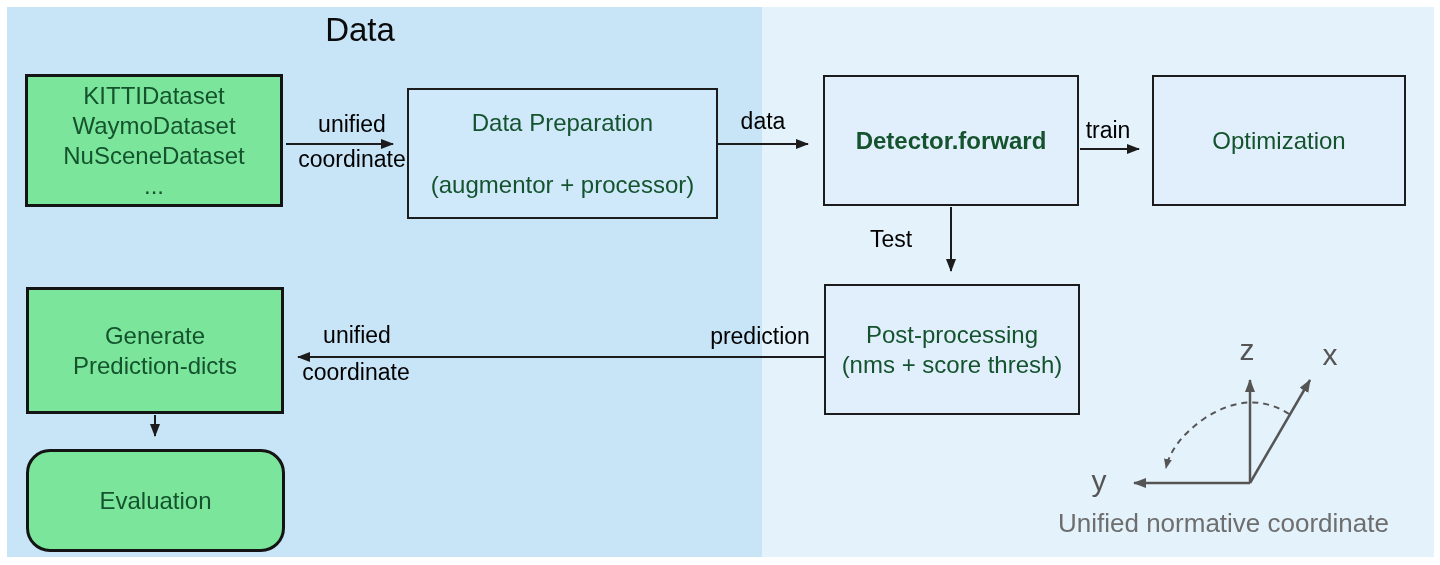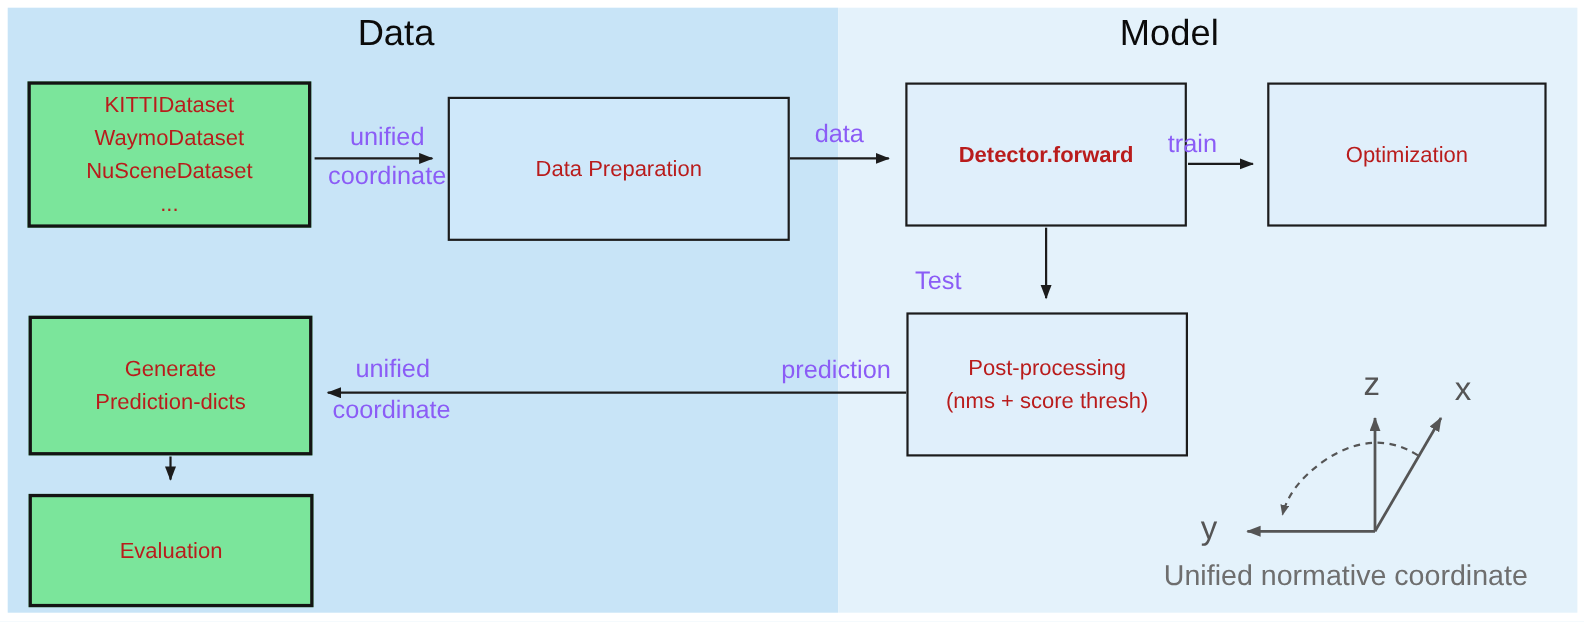--- a/index.html
+++ b/index.html
@@ -12,39 +12,39 @@
   #region-model{left:762px;width:672px;background:var(--right_bg);}
   .region-title{
     position:absolute;top:11px;width:220px;text-align:center;
     font-size:33px;color:#0b0b0b;
   }
   #title-data{left:250px;}
   #title-model{left:953px;}
   .box{
     position:absolute;box-sizing:border-box;display:flex;flex-direction:column;
     align-items:center;justify-content:center;text-align:left;
-    font-size:20px;line-height:30px;color:#b91c1c;
+    font-size:24px;line-height:30px;color:#14532d;
   }
   .box.green{background:var(--green_fill);border:3px solid #141414;}
   .box.blue {background:var(--box_fill); border:2px solid #1c1c1c;}
   #box-datasets   {left:25px;  top:74px;  width:258px; height:133px;}
   #box-dataprep   {left:407px; top:88px;  width:311px; height:131px;background:var(--box_fill_left);gap:32px;}
   #box-detector   {left:823px; top:75px;  width:256px; height:131px;font-weight:bold;}
   #box-optimization{left:1152px;top:75px; width:254px; height:131px;}
   #box-postproc   {left:824px; top:284px; width:256px; height:131px;}
   #box-generate   {left:26px;  top:287px; width:258px; height:127px;}
-  #box-evaluation {left:26px;  top:449px; width:259px; height:103px;}
+  #box-evaluation {left:26px;  top:449px; width:259px; height:103px;border-radius:24px;}
   .arrow-label{
-    position:absolute;font-size:23px;line-height:26px;color:#8b5cf6;text-align:center;
+    position:absolute;font-size:23px;line-height:26px;color:#000000;text-align:center;
   }
   #lbl-unified-top   {left:292px;top:111px;width:120px;}
   #lbl-coordinate-top{left:292px;top:146px;width:120px;}
   #lbl-data          {left:723px;top:108px;width:80px;}
-  #lbl-train         {left:1044px;top:117px;width:80px;text-align:center;}
-  #lbl-test          {left:803px;top:226px;width:100px;margin-top:16px;}
+  #lbl-train         {left:1068px;top:117px;width:80px;text-align:center;}
+  #lbl-test          {left:841px;top:226px;width:100px;}
   #lbl-prediction    {left:700px;top:323px;width:120px;}
   #lbl-unified-bot   {left:297px;top:322px;width:120px;}
   #lbl-coordinate-bot{left:296px;top:359px;width:120px;}
   #flow-svg{position:absolute;left:0;top:0;pointer-events:none;}
   .flow{stroke:var(--border);stroke-width:2;fill:none;}
   .axis{stroke:var(--axes);stroke-width:2.5;fill:none;}
   .axis-arc{stroke:var(--axes);stroke-width:2;fill:none;stroke-dasharray:6 5;}
   .axis-label{
     position:absolute;font-size:30px;color:var(--axes);width:34px;text-align:center;
   }
@@ -58,21 +58,20 @@
 </style>
 </head>
 <body>
 
 <div id="canvas">
 
   <div class="region" id="region-data"></div>
   <div class="region" id="region-model"></div>
 
   <div class="region-title" id="title-data">Data</div>
-  <div class="region-title" id="title-model">Model</div>
 
   <svg id="flow-svg" width="1440" height="565">
     <defs>
       <marker id="ah-black" markerUnits="userSpaceOnUse" markerWidth="14" markerHeight="12" refX="12" refY="5" orient="auto">
         <path d="M0,0 L13,5 L0,10 Z" fill="#1c1c1c"></path>
       </marker>
       <marker id="ah-gray" markerUnits="userSpaceOnUse" markerWidth="14" markerHeight="12" refX="12" refY="5" orient="auto">
         <path d="M0,0 L13,5 L0,10 Z" fill="#555555"></path>
       </marker>
       <marker id="ah-gray-small" markerUnits="userSpaceOnUse" markerWidth="12" markerHeight="10" refX="9" refY="4" orient="auto">
@@ -95,20 +94,21 @@
 
   <div class="box green" id="box-datasets">
     <span>KITTIDataset</span>
     <span>WaymoDataset</span>
     <span>NuSceneDataset</span>
     <span>...</span>
   </div>
 
   <div class="box blue" id="box-dataprep">
     <span>Data Preparation</span>
+    <span>(augmentor + processor)</span>
   </div>
 
   <div class="box blue" id="box-detector">
     <span>Detector.forward</span>
   </div>
 
   <div class="box blue" id="box-optimization">
     <span>Optimization</span>
   </div>
 

